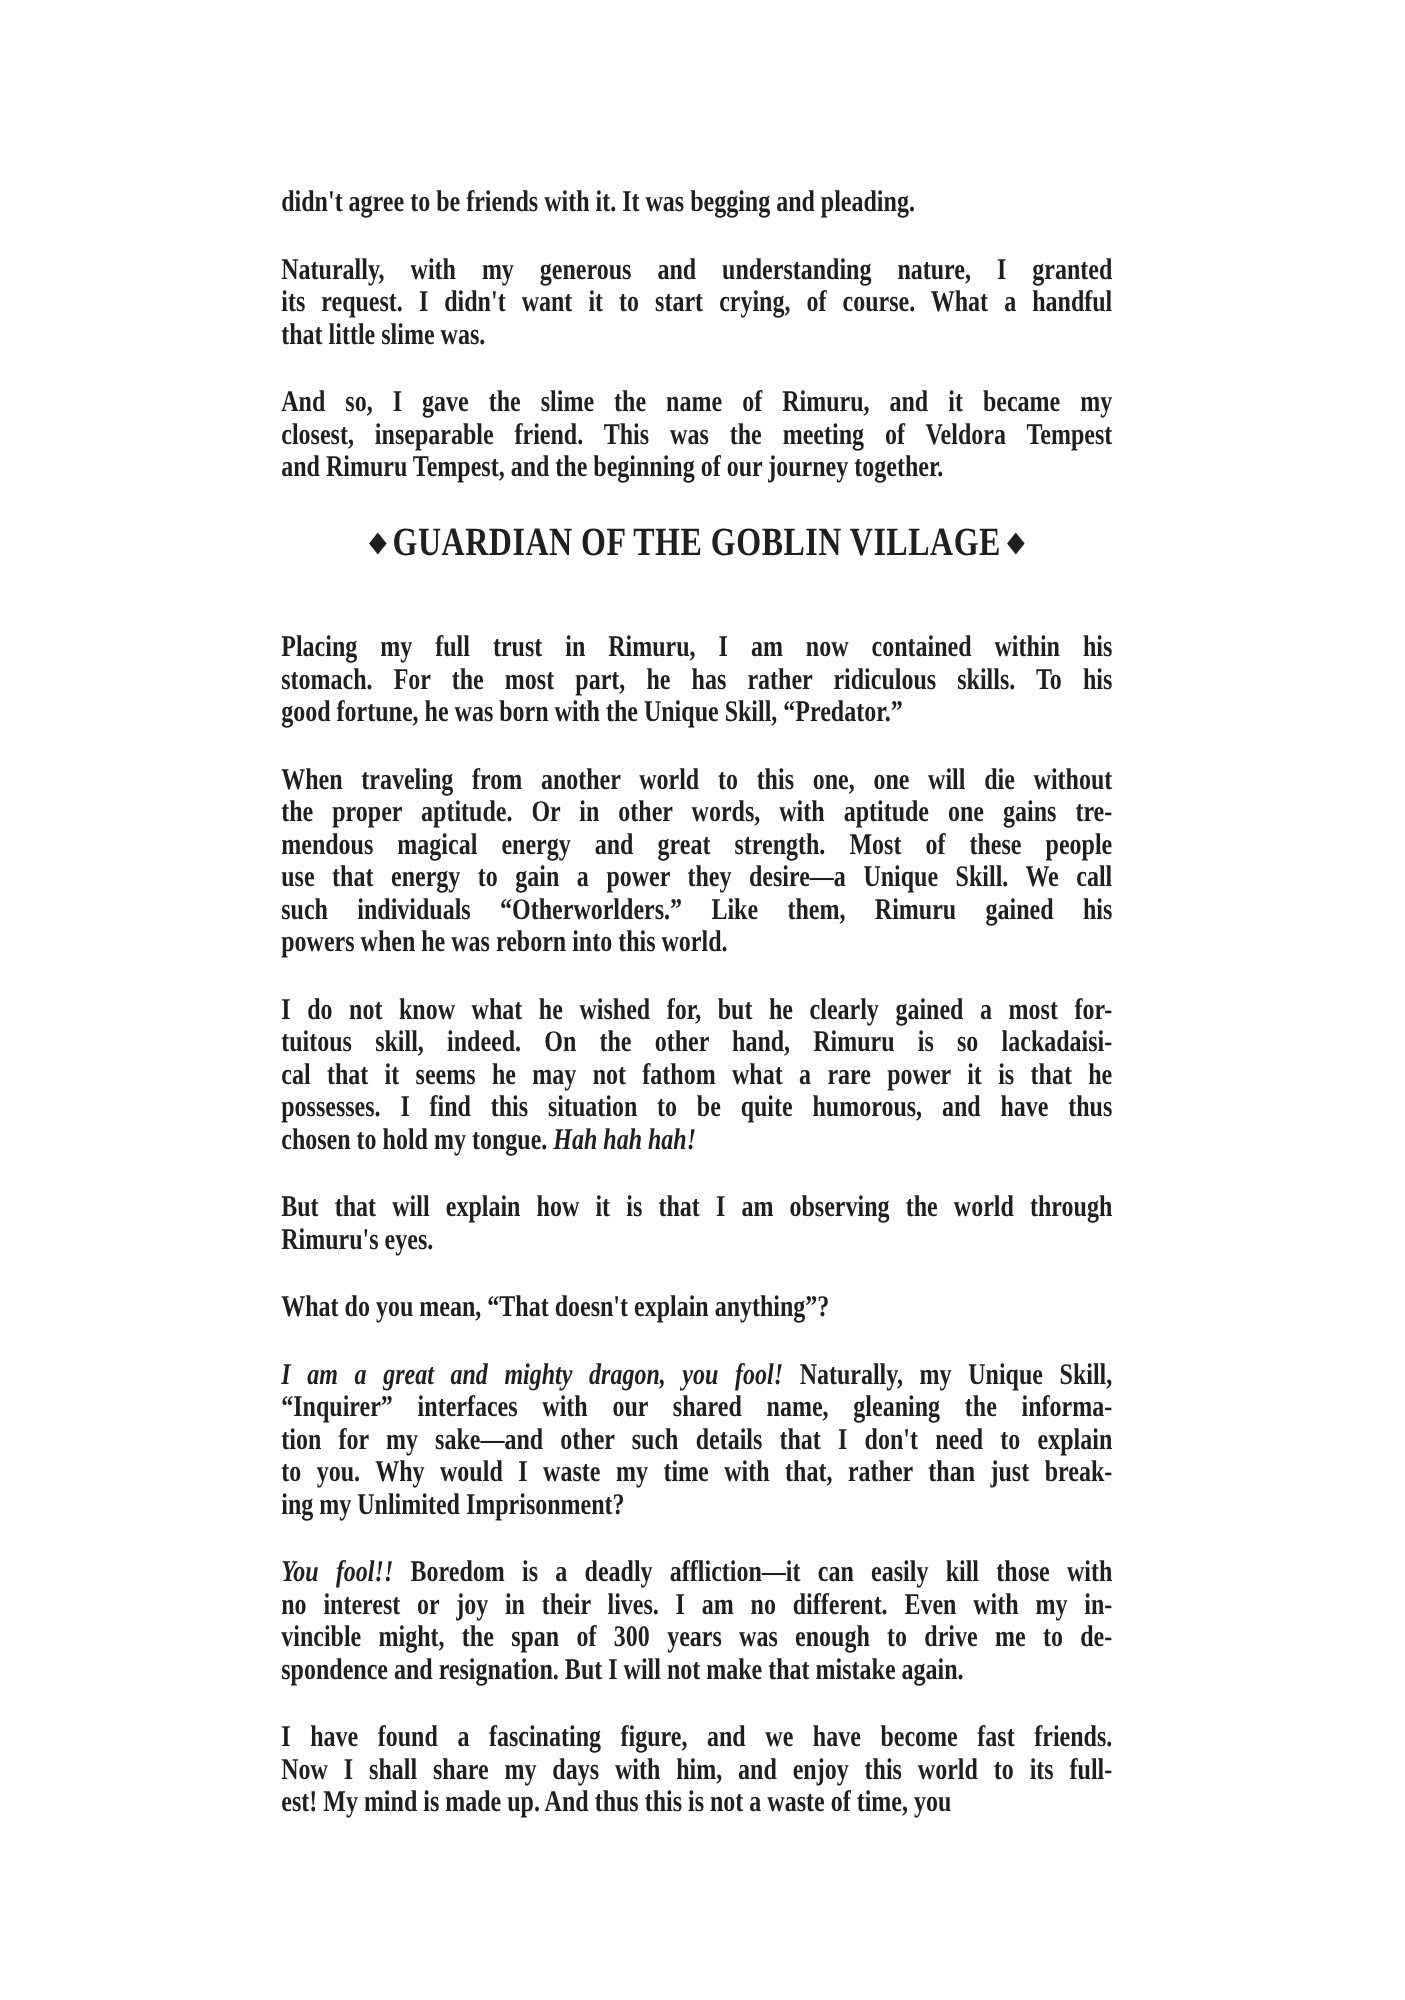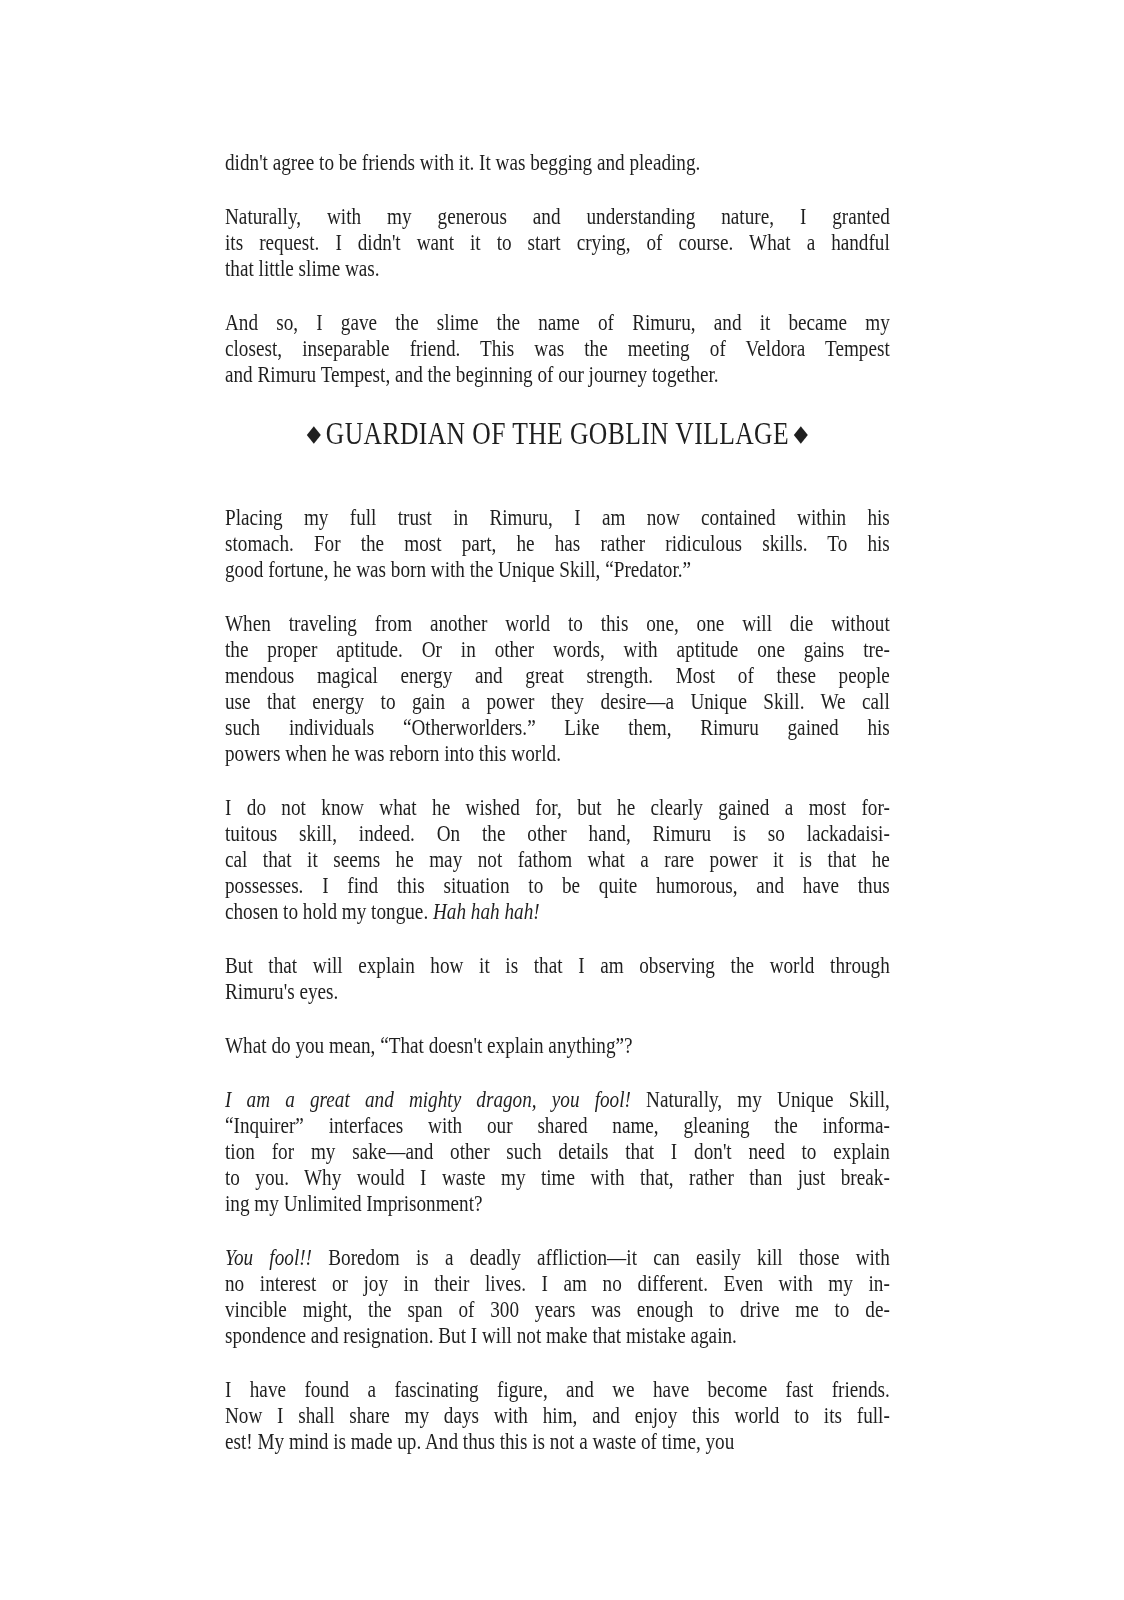--- a/index.html
+++ b/index.html
@@ -7,20 +7,21 @@
   body {
     background: #ffffff;
     font-family: "Liberation Serif", serif;
   }
   .page {
     position: relative;
     width: 936px;
     height: 1600px;
     background: #ffffff;
     overflow: hidden;
+    font-weight: bold;
   }
   
   .textblock {
     position: absolute;
     left: 225px;
     top: 149px;
     width: 831px;               
     transform: scaleX(0.8);
     transform-origin: 0 0;
     font-size: 24px;

